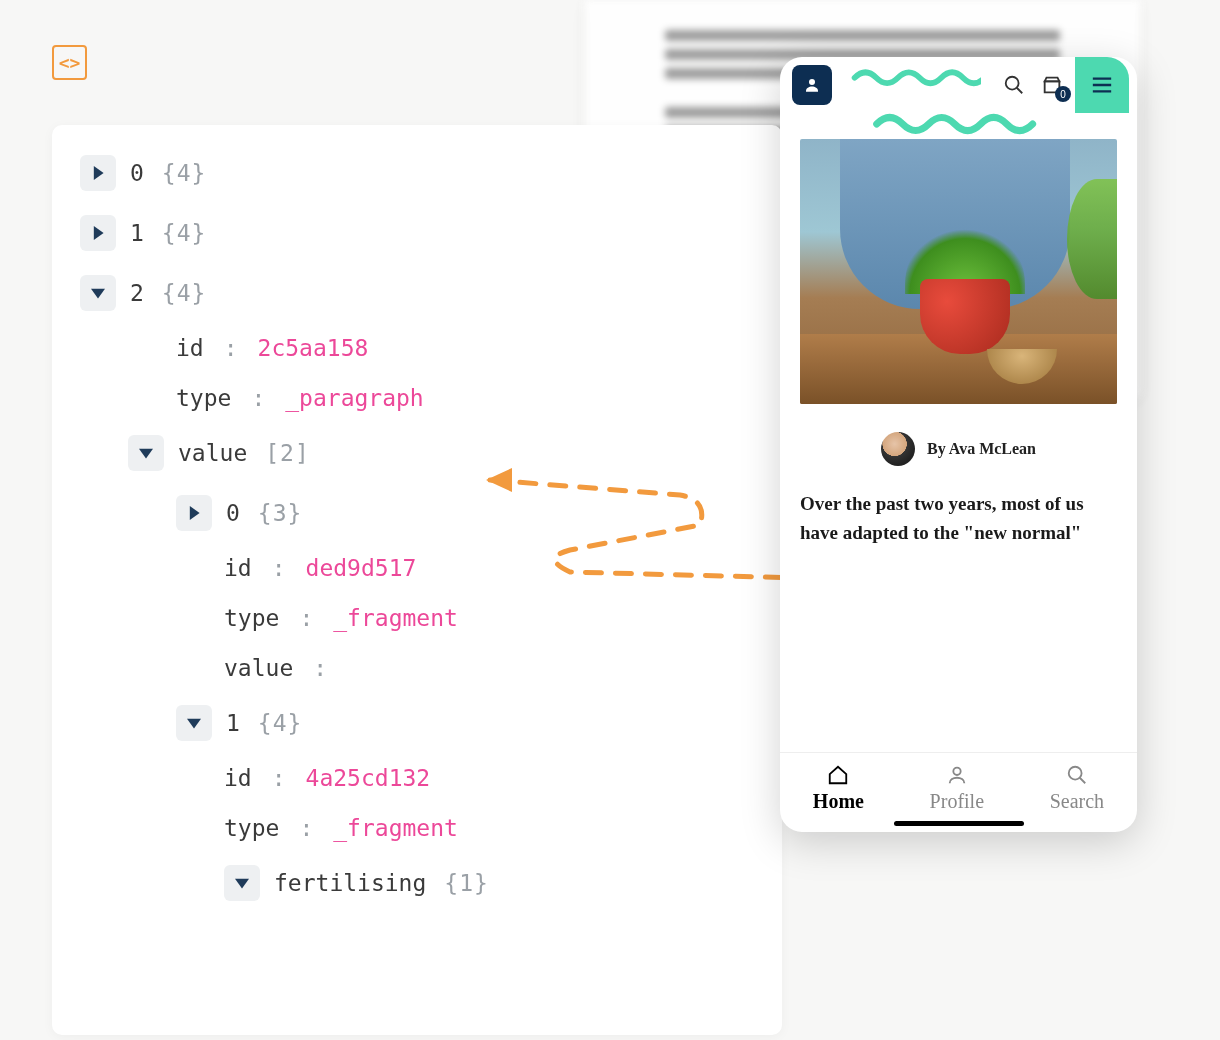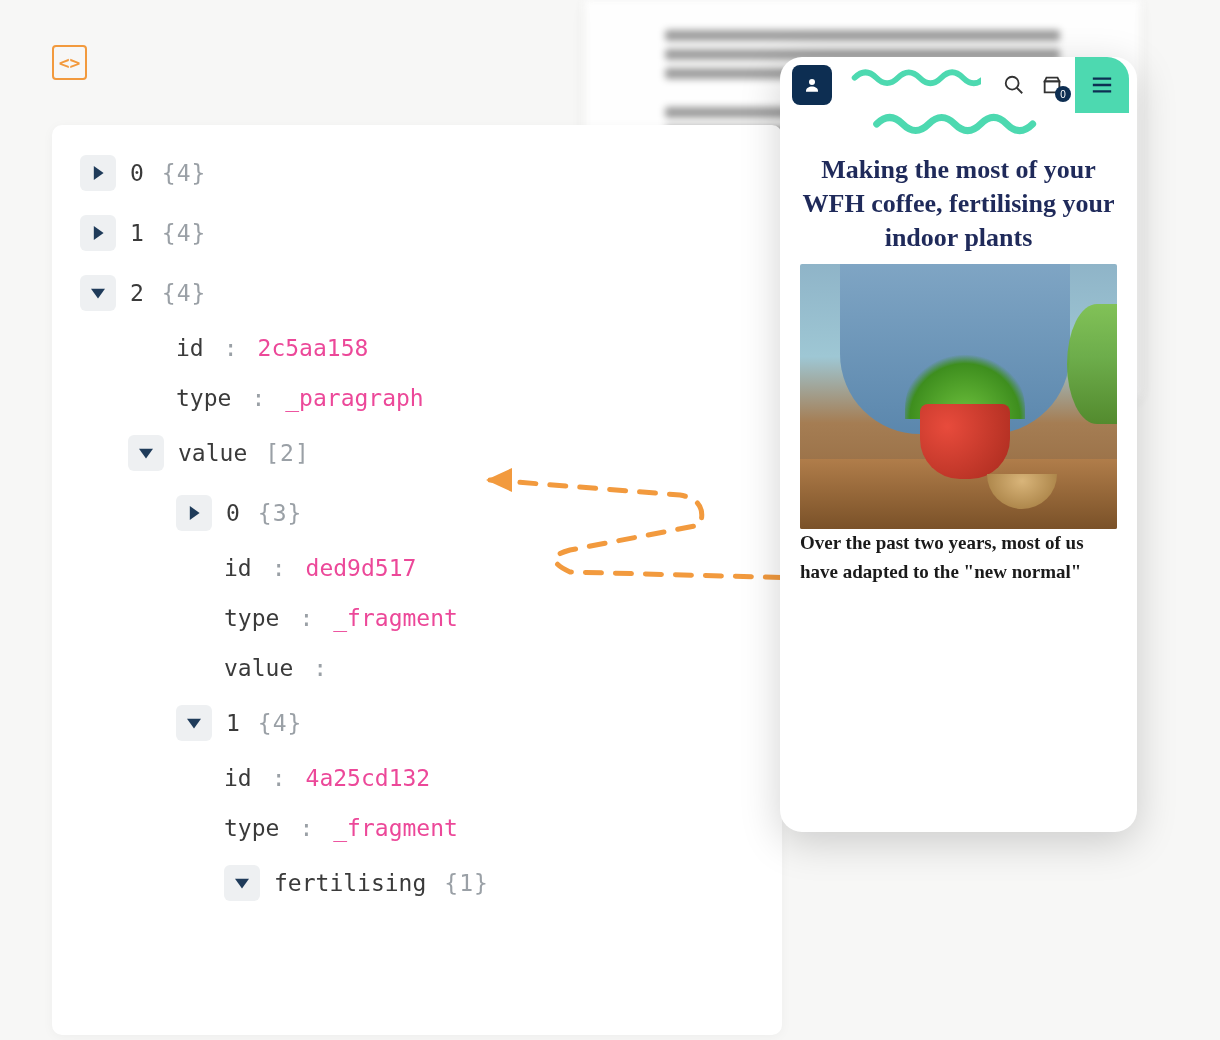--- a/index.html
+++ b/index.html
@@ -470,28 +470,54 @@
         </svg>
     </div>
   </div>
 
   <div class="wave-row">
     <svg viewBox="0 0 200 30">
         <path d="M5 15 Q 20 0 35 15 T 65 15 T 95 15 T 125 15 T 155 15 T 185 15" fill="none" stroke="#4dd9b0" stroke-width="8" stroke-linecap="round"></path>
       </svg>
   </div>
 
-  <h1 class="article-title">Making the most of your WFH coffee, fertilising your indoor plants</h1>
 
   <div class="hero-img">
     <div class="hero-person"></div>
     <div class="hero-plant2"></div>
     <div class="hero-table"></div>
     <div class="hero-plant"></div>
     <div class="hero-pot"></div>
     <div class="hero-bowl"></div>
   </div>
 
+  <div class="byline">
+    <div class="byline-avatar"></div>
+    <span class="byline-text">By Ava McLean</span>
+  </div>
 
   <p class="article-body">Over the past two years, most of us have adapted to the "new normal"</p>
 
+  <div class="phone-tabs">
+    <div class="tab active">
+      <svg width="22" height="22" viewBox="0 0 24 24" fill="none" stroke="#000" stroke-width="2">
+          <path d="M3 11 L12 3 L21 11 V21 H3 Z"></path>
+        </svg>
+      <span>Home</span>
+    </div>
+    <div class="tab inactive">
+      <svg width="22" height="22" viewBox="0 0 24 24" fill="none" stroke="#888" stroke-width="2">
+          <circle cx="12" cy="8" r="4"></circle>
+          <path d="M4 21c0-4 4-6 8-6s8 2 8 6"></path>
+        </svg>
+      <span>Profile</span>
+    </div>
+    <div class="tab inactive">
+      <svg width="22" height="22" viewBox="0 0 24 24" fill="none" stroke="#888" stroke-width="2">
+          <circle cx="10" cy="10" r="7"></circle>
+          <line x1="15" y1="15" x2="21" y2="21"></line>
+        </svg>
+      <span>Search</span>
+    </div>
+    <div class="home-indicator"></div>
+  </div>
 
 </div>
 
 </body></html>

